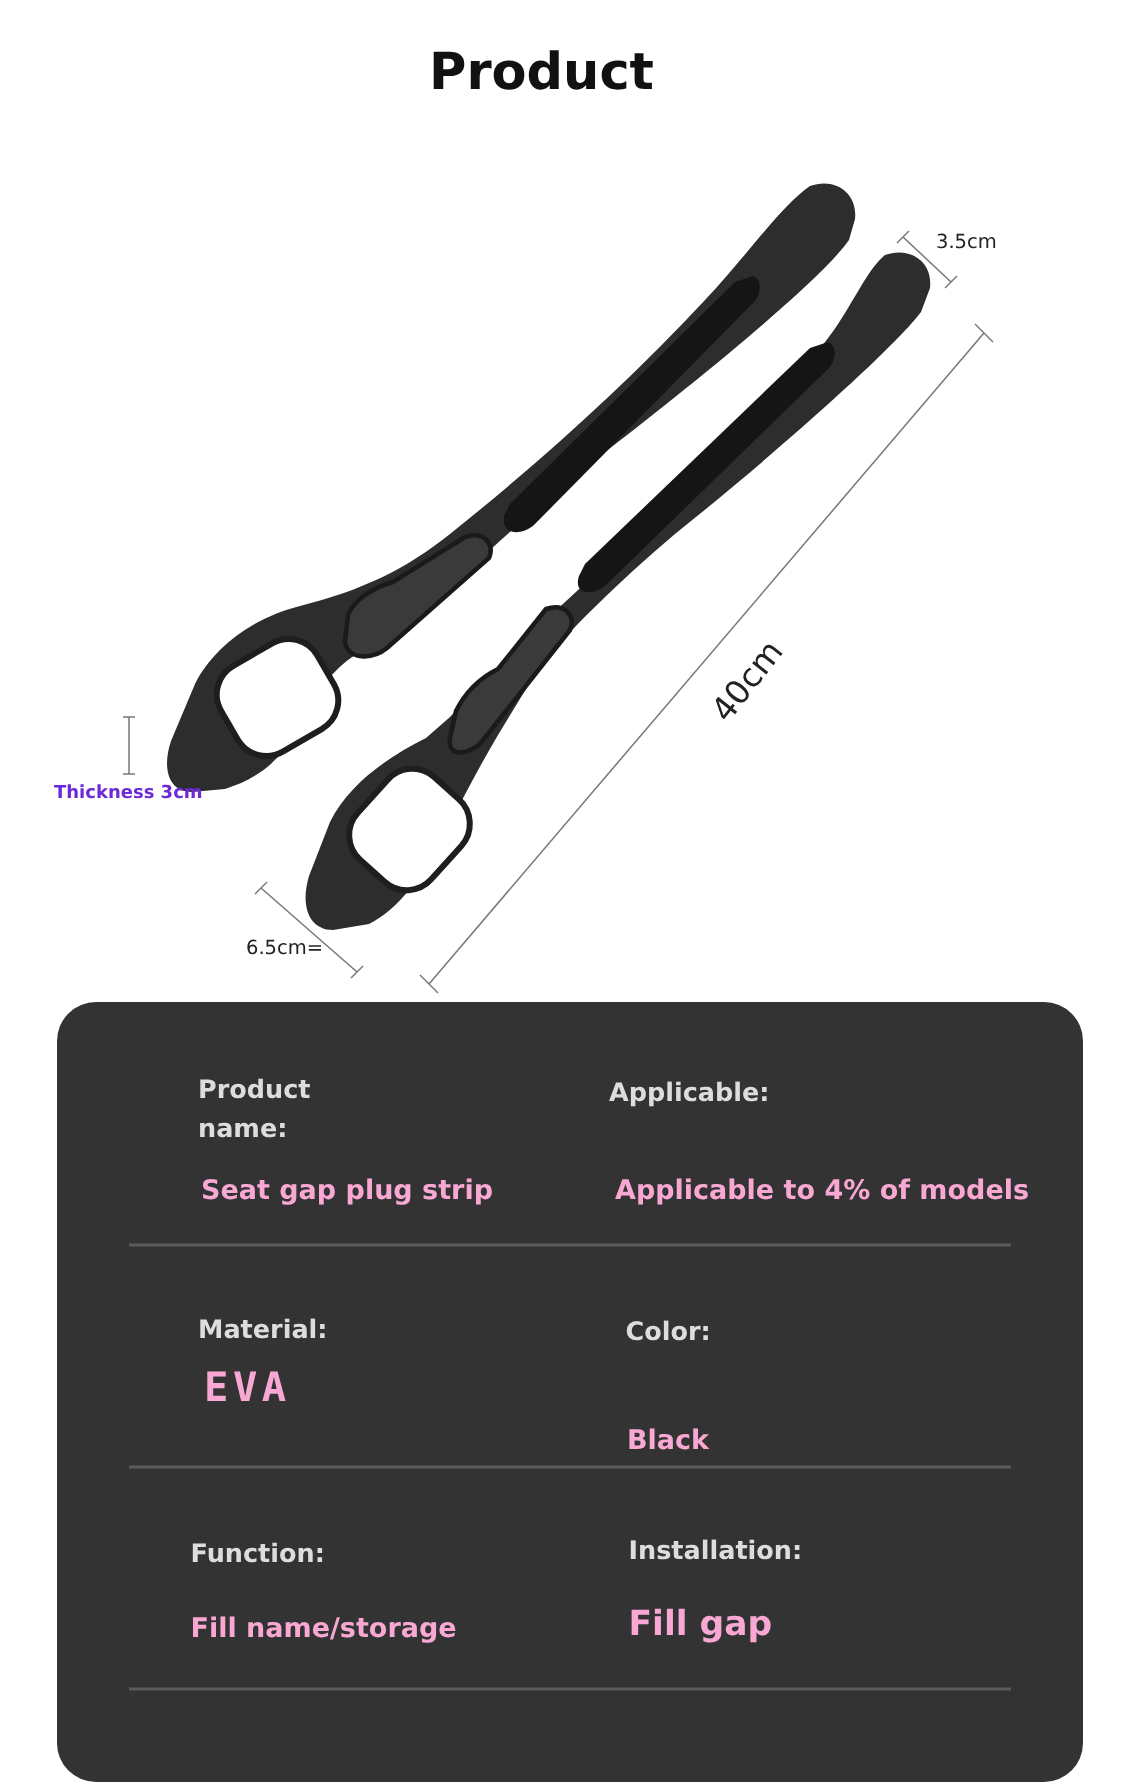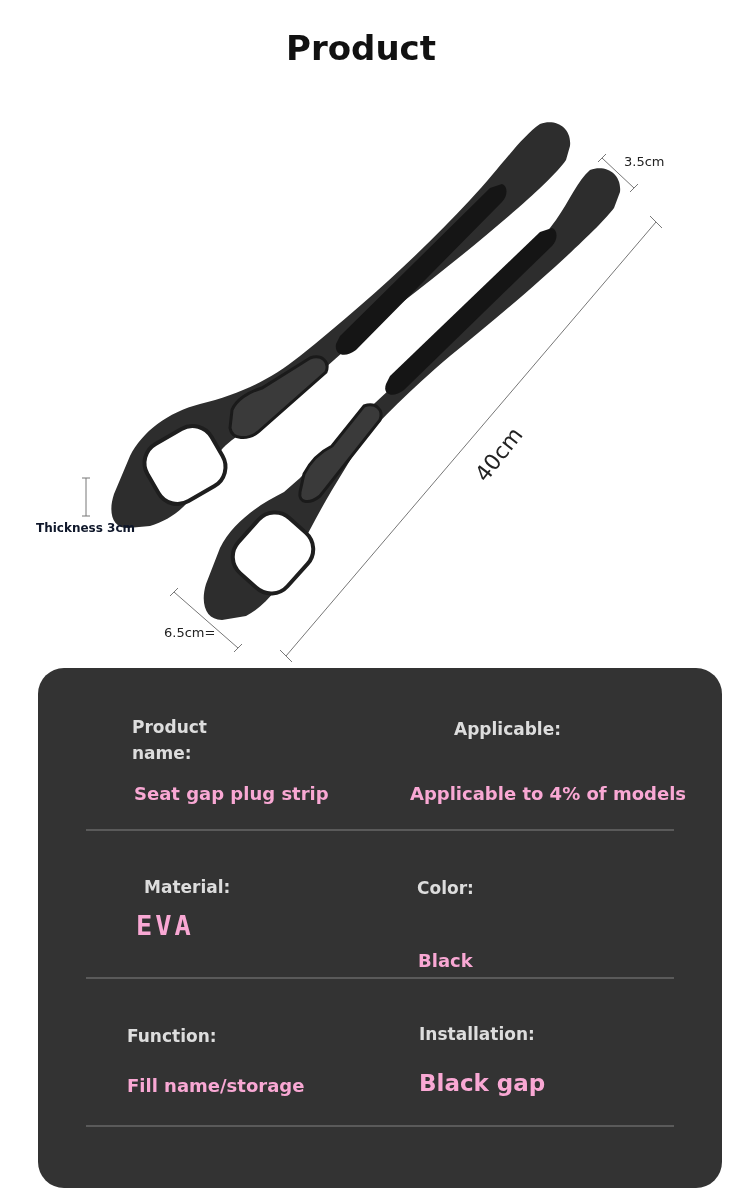--- a/index.html
+++ b/index.html
@@ -4,21 +4,21 @@
   <style>
     html, body { margin: 0; padding: 0; background: #ffffff; }
     body { width: 750px; height: 1190px; position: relative; overflow: hidden; font-family: "DejaVu Sans", sans-serif; }
     .title {
       position: absolute; left: 0; top: 24px; width: 722px; text-align: center;
       font-family: "DejaVu Sans", sans-serif; font-weight: bold; font-size: 34px; line-height: 48px; color: #111;
     }
     .title span { display: block; }
     .product-art { position: absolute; left: 0; top: 110px; width: 750px; height: 560px; }
     .dim-label { position: absolute; color: #222; font-family: "DejaVu Sans", sans-serif; }
-    .dim-thickness { left: 36px; top: 521px; font-size: 12px; font-weight: bold; color: #0f172a; }
+    .dim-thickness { left: 36px; top: 521px; font-size: 12px; font-weight: bold; color: #6d28d9; }
     .dim-width { left: 164px; top: 625px; font-size: 13px; }
     .dim-top { left: 624px; top: 154px; font-size: 13px; }
     .dim-length { left: 468px; top: 442px; font-size: 22px; transform: rotate(-52deg); transform-origin: center; }
 
     .spec-card {
       position: absolute; left: 38px; top: 668px; width: 684px; height: 520px;
       background: #333333; border-radius: 26px;
     }
     .divider { position: absolute; left: 48px; width: 588px; height: 2px; background: #5a5a5a; }
     .label, .value { position: absolute; color: #e9e9e9; font-family: "DejaVu Sans", sans-serif; font-weight: bold; }
@@ -71,28 +71,28 @@
 <div class="dim-label dim-thickness">Thickness 3cm</div>
 <div class="dim-label dim-width">6.5cm=</div>
 
 <div class="spec-card">
 
   <div class="label" style="left:94px; top:46px;">
     <div>Product</div>
     <div>name:</div>
   </div>
   <div class="value" style="left:96px; top:113px;">Seat gap plug strip</div>
-  <div class="label" style="left:368px; top:48px;margin-left:48px;">Applicable:</div>
+  <div class="label" style="left:368px; top:48px;">Applicable:</div>
   <div class="value" style="left:372px; top:113px;">Applicable to 4% of models</div>
   <div class="divider" style="top:161px;"></div>
 
-  <div class="label" style="left:94px; top:206px;margin-left:12px;">Material:</div>
+  <div class="label" style="left:94px; top:206px;">Material:</div>
   <div class="value mono" style="left:98px; top:245px;">EVA</div>
   <div class="label" style="left:379px; top:207px;">Color:</div>
   <div class="value" style="left:380px; top:255px;margin-top:25px;">Black</div>
   <div class="divider" style="top:309px;"></div>
 
   <div class="label" style="left:89px; top:355px;">Function:</div>
   <div class="value" style="left:89px; top:405px;">Fill name/storage</div>
   <div class="label" style="left:381px; top:353px;">Installation:</div>
-  <div class="value big" style="left:381px; top:402px;">Black gap</div>
+  <div class="value big" style="left:381px; top:402px;">Fill gap</div>
   <div class="divider" style="top:457px;"></div>
 </div>
 
 </body></html>

